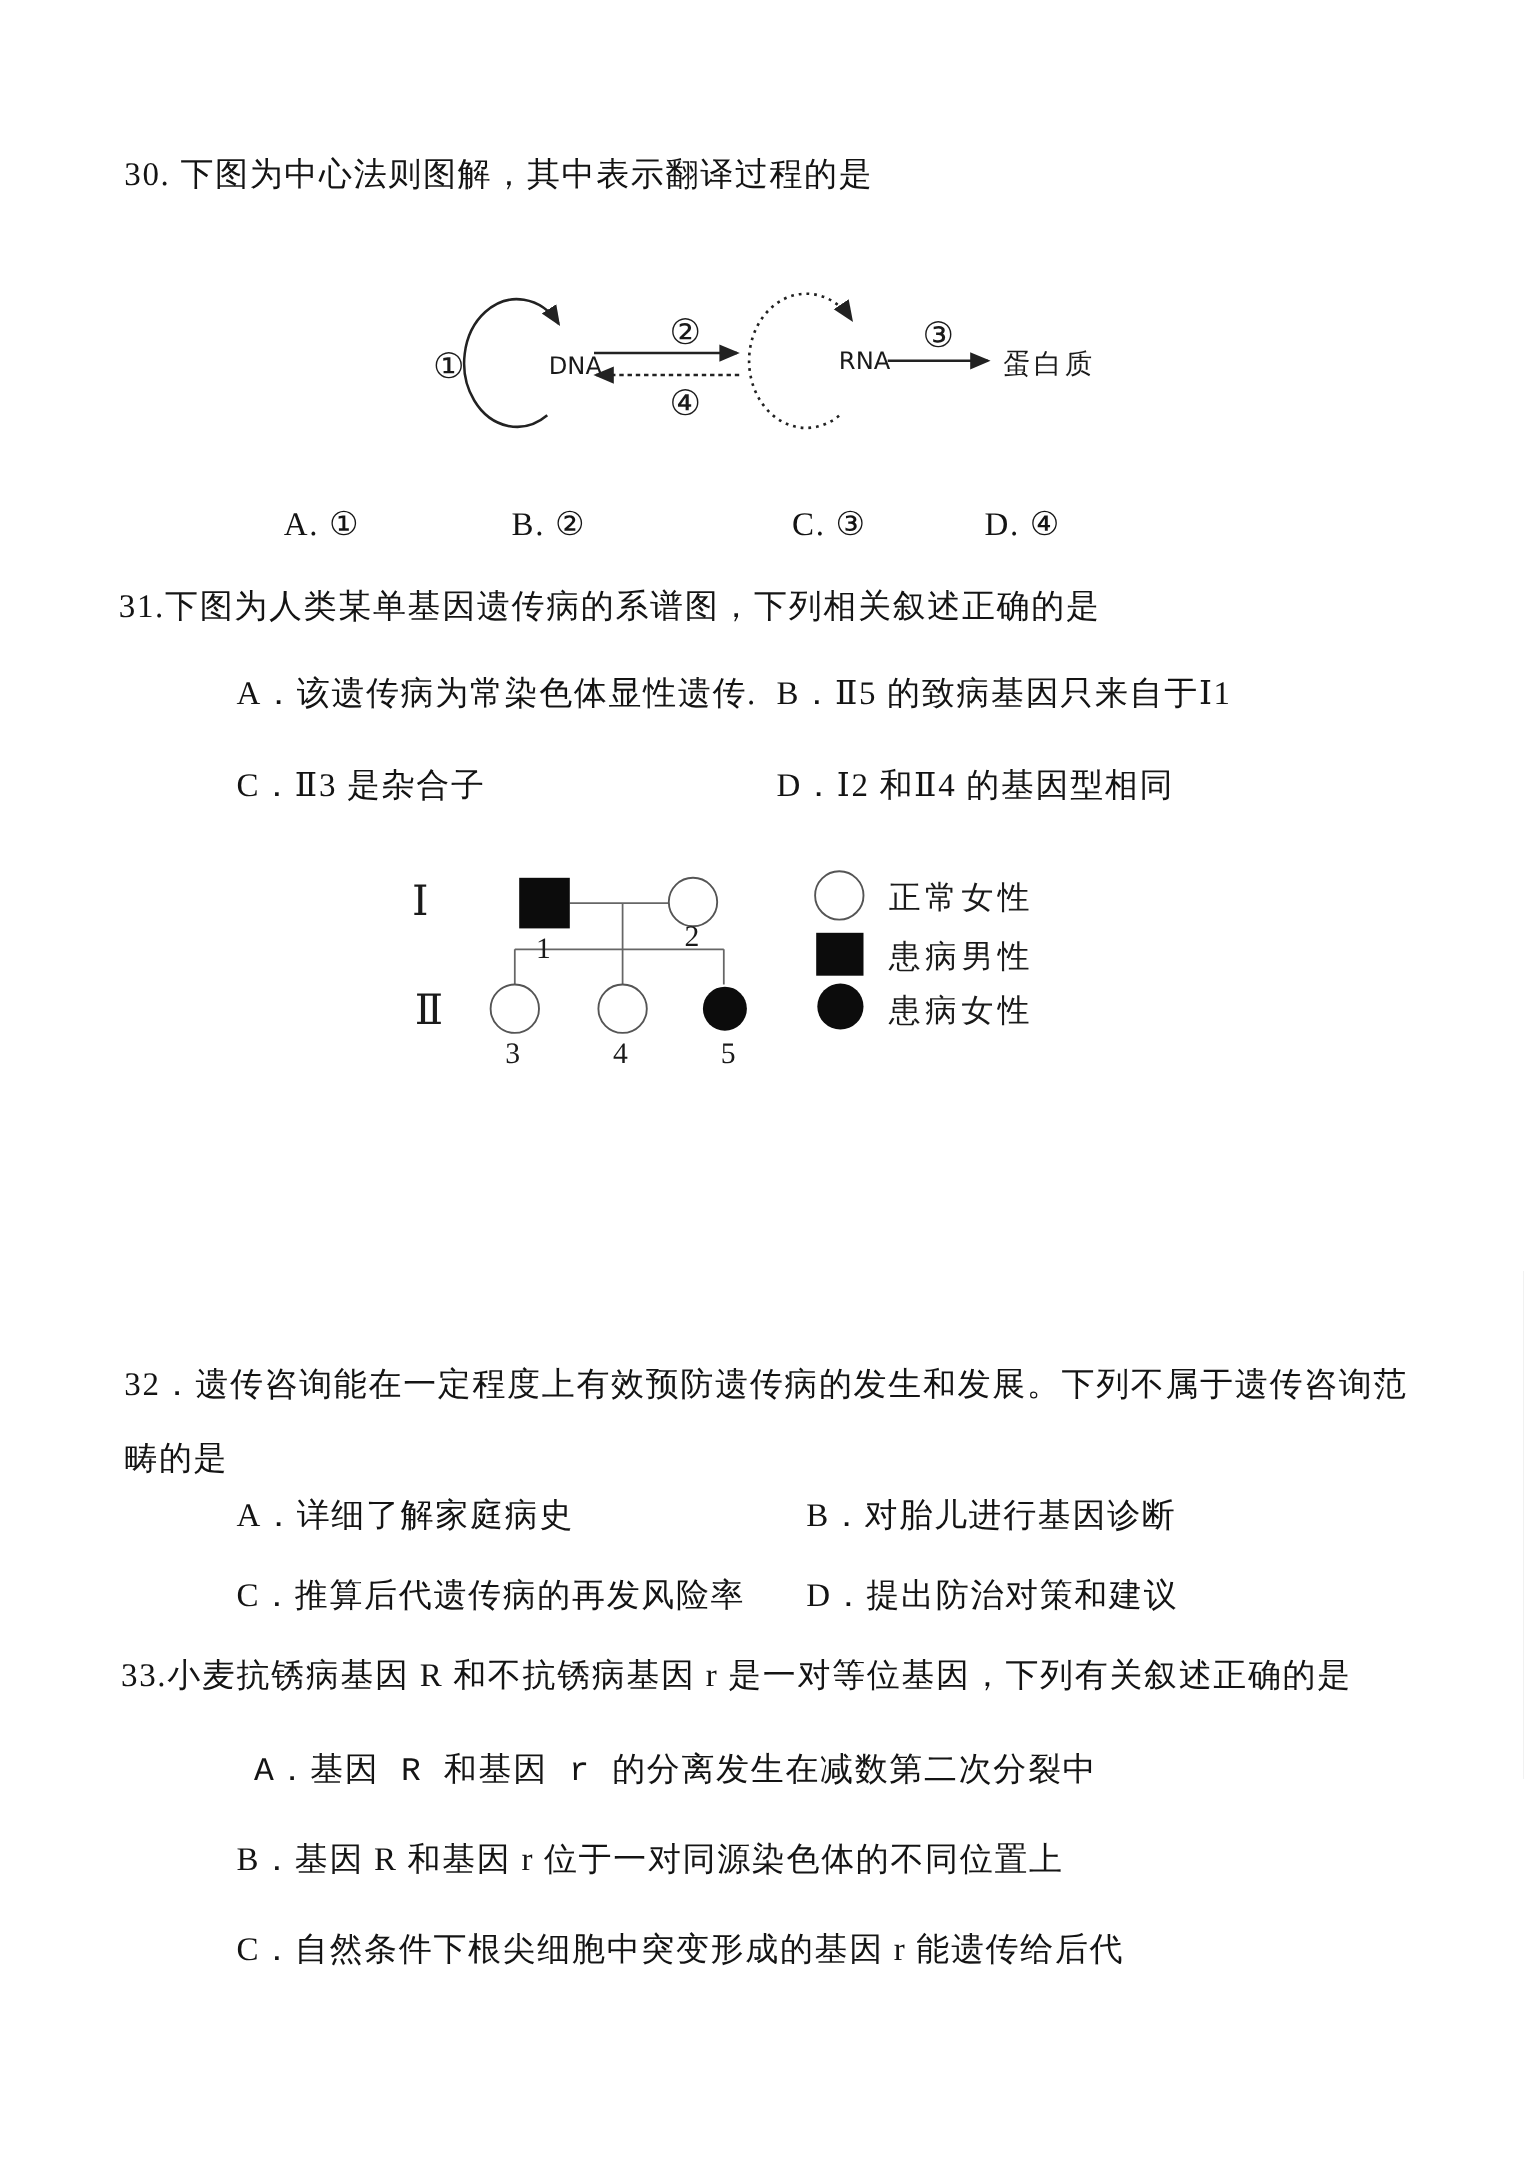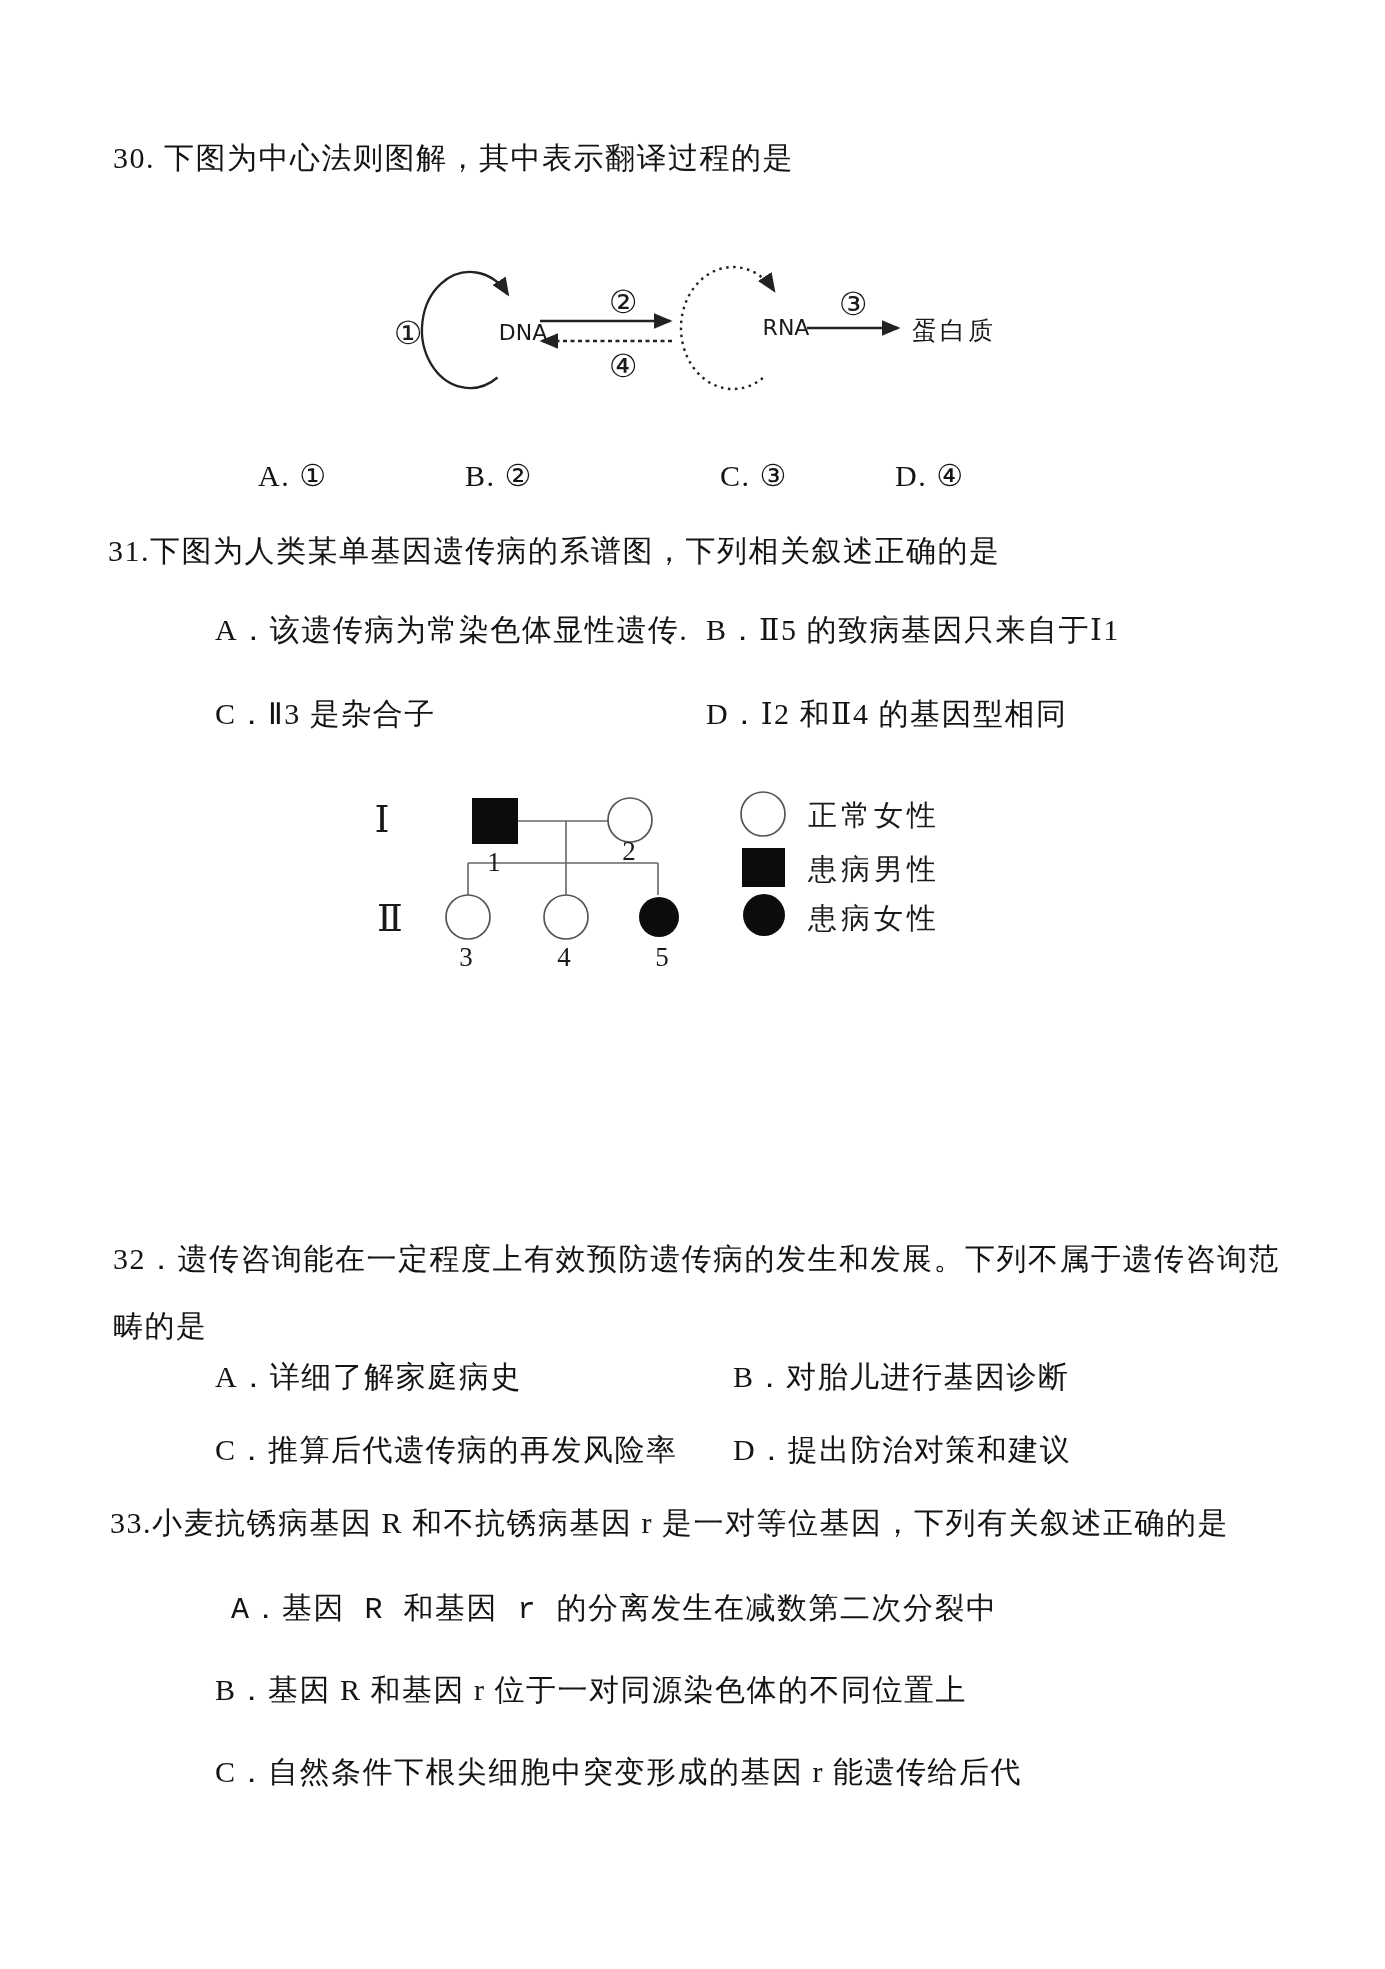--- a/index.html
+++ b/index.html
@@ -67,21 +67,21 @@
 
   <div class="opt" style="left:215px;top:458px;margin-left:43px;">A. ①</div>
   <div class="opt" style="left:465px;top:458px;">B. ②</div>
   <div class="opt" style="left:720px;top:458px;">C. ③</div>
   <div class="opt" style="left:895px;top:458px;">D. ④</div>
 
   <div class="abs stem" style="left:108px;top:531px;">31.下图为人类某单基因遗传病的系谱图，下列相关叙述正确的是</div>
 
   <div class="opt" style="left:215px;top:610px;">A．该遗传病为常染色体显性遗传.</div>
   <div class="opt" style="left:706px;top:610px;">B．Ⅱ5 的致病基因只来自于Ⅰ1</div>
-  <div class="opt" style="left:215px;top:694px;font-family:Liberation Serif, serif;">C．Ⅱ3 是杂合子</div>
+  <div class="opt" style="left:215px;top:694px;">C．Ⅱ3 是杂合子</div>
   <div class="opt" style="left:706px;top:694px;">D．Ⅰ2 和Ⅱ4 的基因型相同</div>
 
   <svg class="abs" style="left:365px;top:785px;" width="575" height="195" viewBox="0 0 575 195">
 
     <text x="17" y="47" font-size="38" text-anchor="middle">Ⅰ</text>
     <text x="25" y="146" font-size="38" text-anchor="middle">Ⅱ</text>
 
     <line x1="153" y1="36" x2="243" y2="36" stroke="#666" stroke-width="1.6"></line>
     <line x1="201" y1="36" x2="201" y2="78" stroke="#666" stroke-width="1.6"></line>
     <line x1="103" y1="78" x2="293" y2="78" stroke="#666" stroke-width="1.6"></line>

